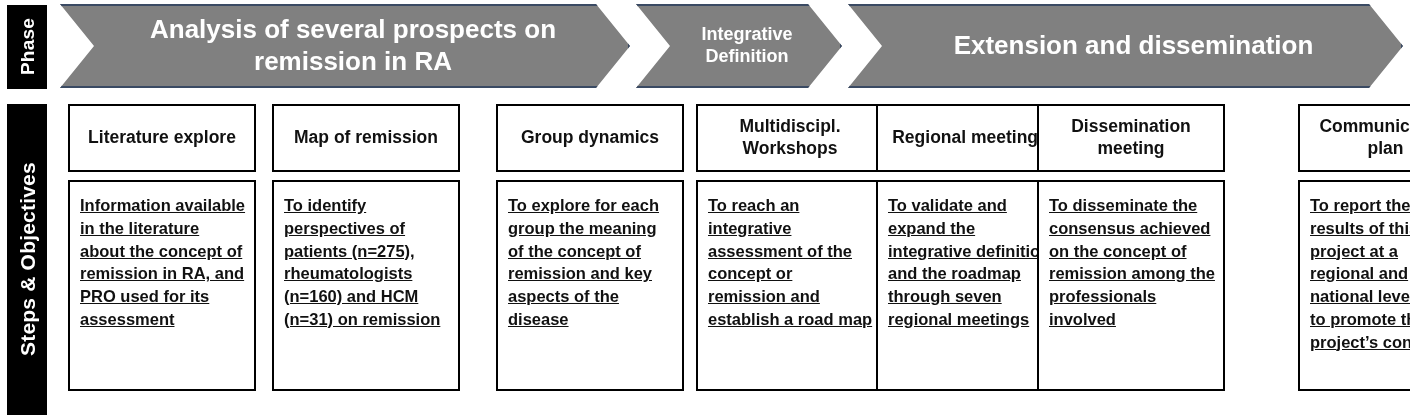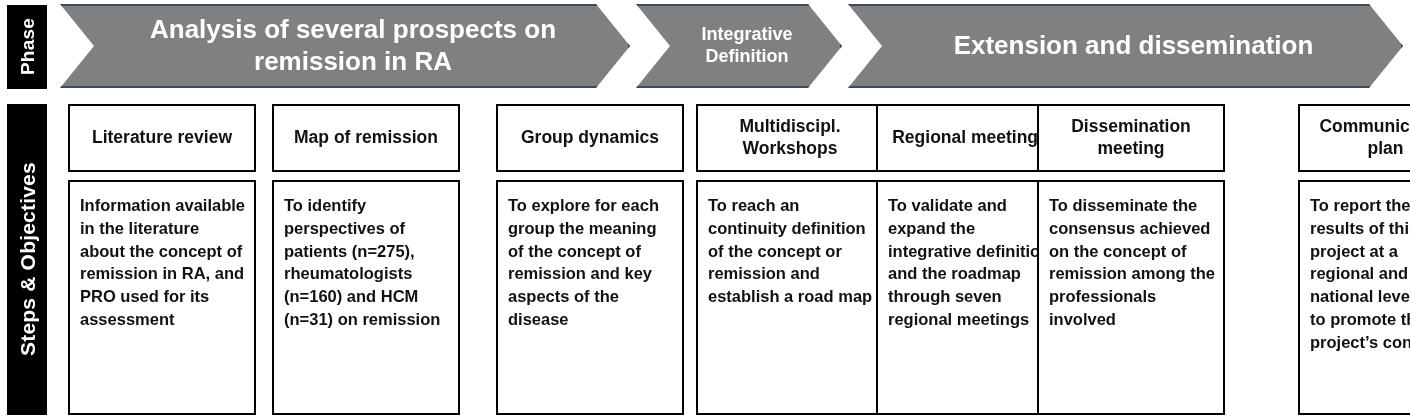--- a/index.html
+++ b/index.html
@@ -89,29 +89,30 @@
     font-size: 17.5px;
     line-height: 1.25;
     color: #111111;
     background: #ffffff;
     padding: 0 4px;
   }
   .step-body {
     margin-top: 8px;
     border: 2px solid #000000;
     box-sizing: border-box;
-    height: 235px;
+    height: 211px;
     background: #ffffff;
     font-weight: bold;
     font-size: 16.5px;
     line-height: 1.38;
     color: #111111;
     padding: 12px 8px 6px 10px;
     text-align: left;
     overflow: hidden;
+    text-decoration: underline;
   }
 </style>
 </head>
 <body>
 
 <div id="canvas">
 
   <div class="side-label" id="side-phase">Phase</div>
 
   <div class="side-label" id="side-steps">Steps &amp; Objectives</div>
@@ -122,37 +123,37 @@
 
   <div class="phase-arrow" id="phase-arrow-1">
     <span>Integrative Definition</span>
   </div>
 
   <div class="phase-arrow" id="phase-arrow-2">
     <span>Extension and dissemination</span>
   </div>
 
   <div class="step-col" style="left:68px;  width:188px;">
-    <div class="step-title">Literature review</div>
+    <div class="step-title">Literature explore</div>
     <div class="step-body">Information available in the literature about the concept of remission in RA, and PRO used for its assessment</div>
   </div>
 
   <div class="step-col" style="left:263px; width:188px;margin-left:9px;">
     <div class="step-title">Map of remission</div>
     <div class="step-body">To identify perspectives of patients (n=275), rheumatologists (n=160) and HCM (n=31) on remission</div>
   </div>
 
   <div class="step-col" style="left:457px; width:188px;padding-left:39px;">
     <div class="step-title">Group dynamics</div>
     <div class="step-body">To explore for each group the meaning of the concept of remission and key aspects of the disease</div>
   </div>
 
   <div class="step-col" style="left:651px; width:188px;margin-left:45px;">
     <div class="step-title">Multidiscipl. Workshops</div>
-    <div class="step-body">To reach an continuity definition of the concept or remission and establish a road map</div>
+    <div class="step-body">To reach an integrative assessment of the concept or remission and establish a road map</div>
   </div>
 
   <div class="step-col" style="left:876px; width:188px;">
     <div class="step-title">Regional meetings</div>
     <div class="step-body">To validate and expand the integrative definition and the roadmap through seven regional meetings</div>
   </div>
 
   <div class="step-col" style="left:1037px; width:188px;">
     <div class="step-title">Dissemination meeting</div>
     <div class="step-body">To disseminate the consensus achieved on the concept of remission among the professionals involved</div>

